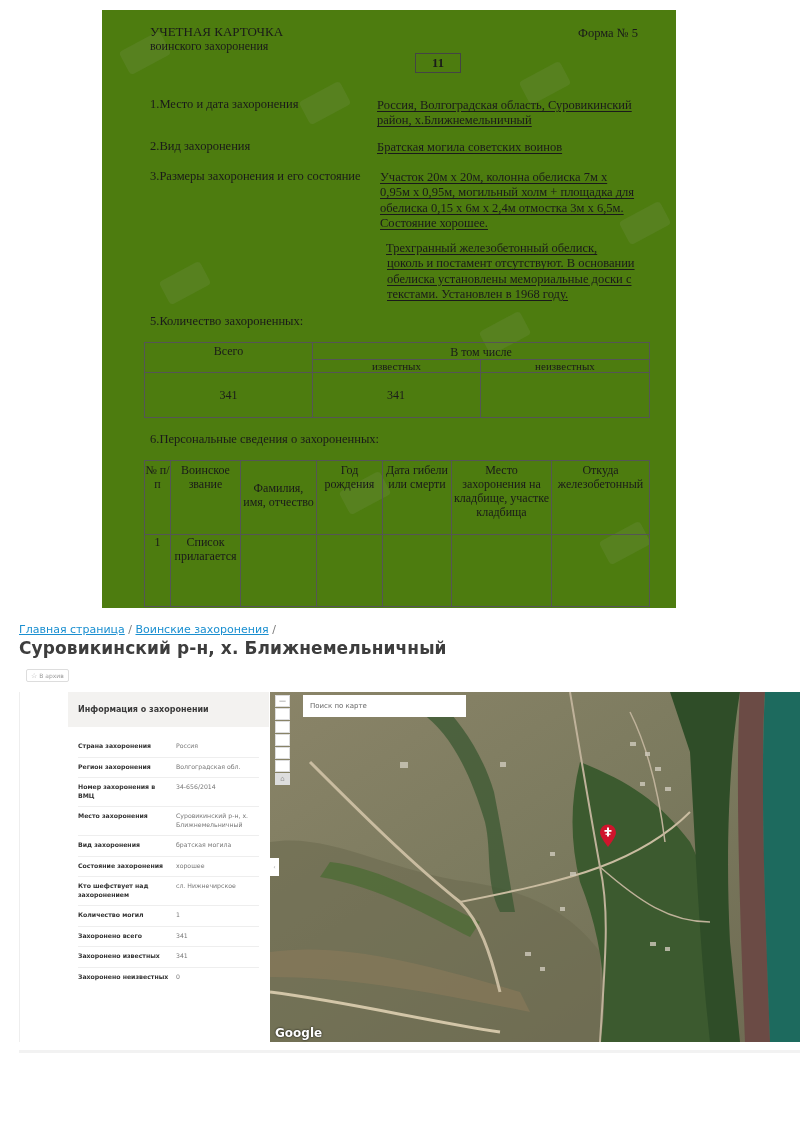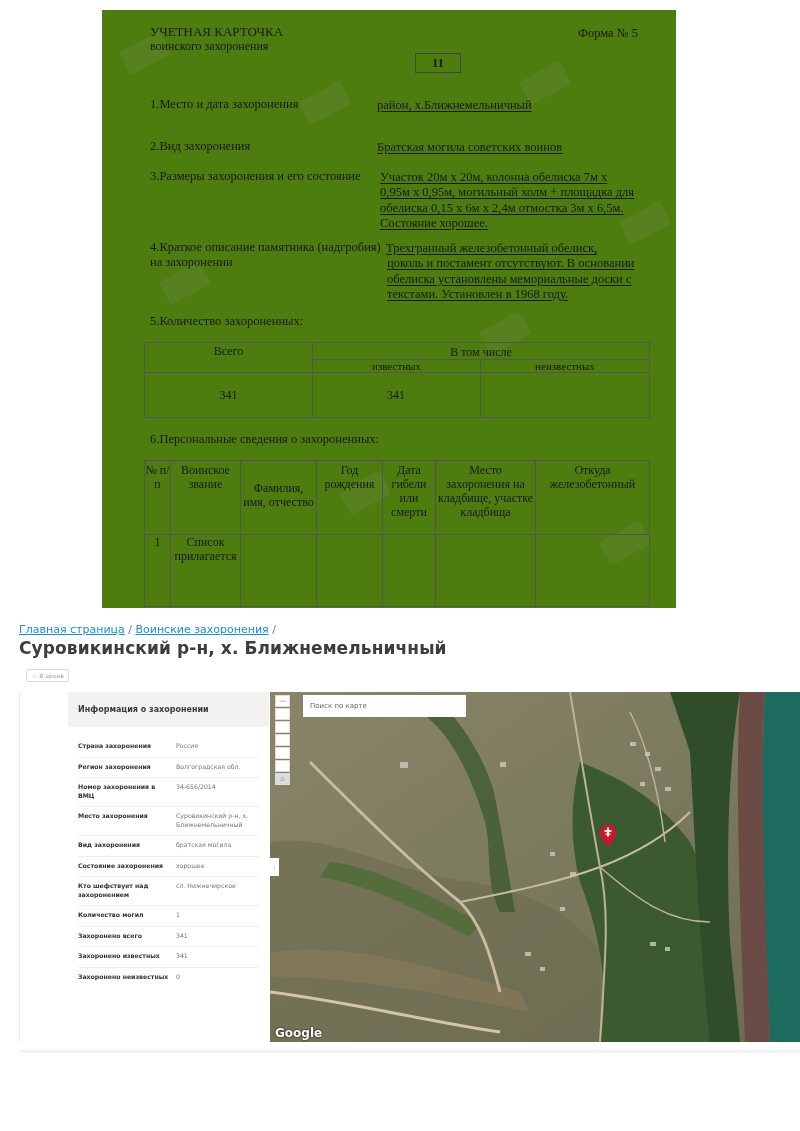--- a/index.html
+++ b/index.html
@@ -101,40 +101,37 @@
   <div class="wm" style="left:240px;top:470px"></div>
   <div class="wm" style="left:500px;top:520px"></div>
 
   <div class="doc-title">УЧЕТНАЯ КАРТОЧКА</div>
   <div class="doc-subtitle">воинского захоронения</div>
   <div class="doc-form">Форма № 5</div>
   <div class="doc-number">11</div>
 
   <div class="field-label" style="top:87px">1.Место и дата захоронения</div>
   <div class="field-value" style="left:275px;top:88px">
+    <div>Россия, Волгоградская область, Суровикинский</div>
     <div>район, х.Ближнемельничный</div>
   </div>
 
   <div class="field-label" style="top:129px">2.Вид захоронения</div>
   <div class="field-value" style="left:275px;top:130px">
     <div>Братская могила советских воинов</div>
   </div>
 
   <div class="field-label" style="top:159px">3.Размеры захоронения и его состояние</div>
   <div class="field-value" style="left:278px;top:160px">
     <div>Участок 20м х 20м, колонна обелиска 7м х</div>
     <div>0,95м х 0,95м, могильный холм + площадка для</div>
     <div>обелиска 0,15 х 6м х 2,4м отмостка 3м х 6,5м.</div>
     <div>Состояние хорошее.</div>
   </div>
 
-  <div class="field-label" style="top:230px">
-    <div>4.Краткое описание памятника (надгробия)</div>
-    <div>на захоронении</div>
-  </div>
   <div class="field-value" style="left:284px;top:231px">
     <div>Трехгранный железобетонный обелиск,</div>
     <div style="padding-left:1px">цоколь и постамент отсутствуют. В основании</div>
     <div style="padding-left:1px">обелиска установлены мемориальные доски с</div>
     <div style="padding-left:1px">текстами. Установлен в 1968 году.</div>
   </div>
 
   <div class="field-label" style="top:304px">5.Количество захороненных:</div>
   <table class="doc-table" style="left:42px;top:332px;width:506px">
     <tbody>
@@ -155,21 +152,21 @@
     </table>
 
   <div class="field-label" style="top:422px">6.Персональные сведения о захороненных:</div>
   <table class="doc-table" style="left:42px;top:450px;width:506px">
     <tbody>
         <tr style="height:74px">
       <td style="width:26px;padding-top:2px">№ п/п</td>
       <td style="width:70px;padding-top:2px">Воинское звание</td>
       <td style="width:76px;padding-top:20px">Фамилия, имя, отчество</td>
       <td style="width:66px;padding-top:2px">Год рождения</td>
-      <td style="width:53px;padding-top:2px">Дата гибели или смерти</td>
+      <td style="width:69px;padding-top:2px">Дата гибели или смерти</td>
       <td style="width:100px;padding-top:2px">Место захоронения на кладбище, участке кладбища</td>
       <td style="padding-top:2px">Откуда железобетонный</td>
     </tr>
     <tr style="height:72px">
       <td>1</td>
       <td>Список прилагается</td>
       <td></td>
       <td></td>
       <td></td>
       <td></td>

